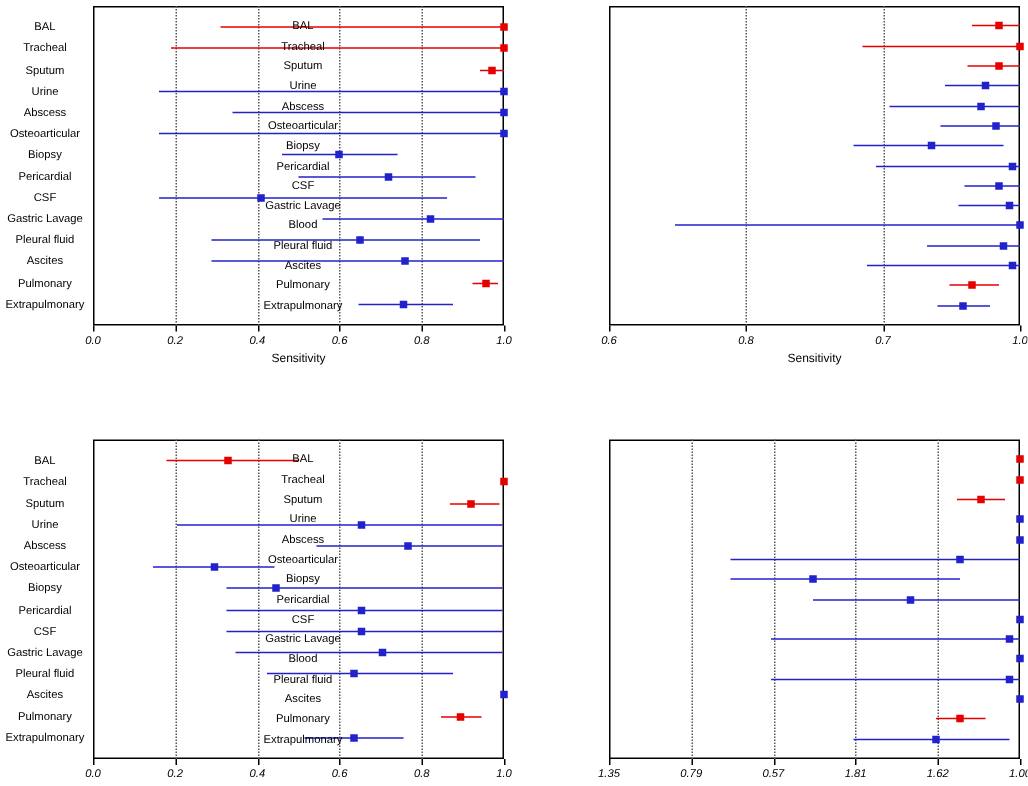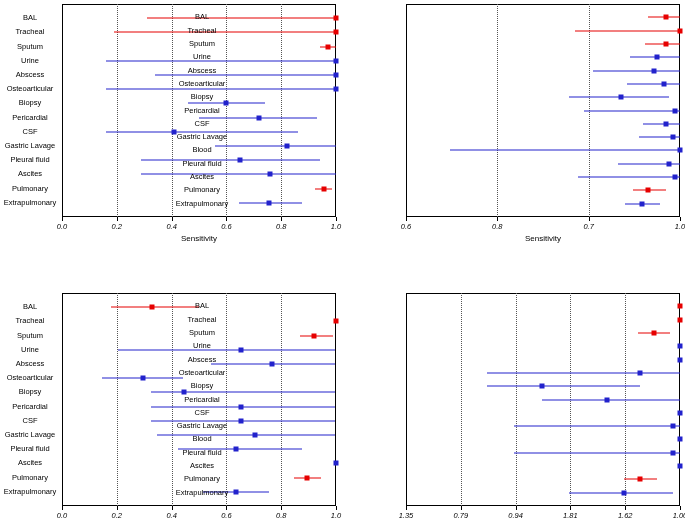--- a/index.html
+++ b/index.html
@@ -271,21 +271,21 @@
       <div class="plotbox" style="left: 406px; top: 293px; width: 274px; height: 213px;"></div>
       <div class="gridline" style="left: 460.8px; top: 293px; height: 213px;"></div>
       <div class="gridline" style="left: 515.6px; top: 293px; height: 213px;"></div>
       <div class="gridline" style="left: 570.4px; top: 293px; height: 213px;"></div>
       <div class="gridline" style="left: 625.2px; top: 293px; height: 213px;"></div>
       <div class="tickmark" style="left: 406px; top: 506px;"></div>
       <div class="xtick" style="left: 406px; top: 511px;">1.35</div>
       <div class="tickmark" style="left: 460.8px; top: 506px;"></div>
       <div class="xtick" style="left: 460.8px; top: 511px;">0.79</div>
       <div class="tickmark" style="left: 515.6px; top: 506px;"></div>
-      <div class="xtick" style="left: 515.6px; top: 511px;">0.94</div>
+      <div class="xtick" style="left: 515.6px; top: 511px;">0.57</div>
       <div class="tickmark" style="left: 570.4px; top: 506px;"></div>
       <div class="xtick" style="left: 570.4px; top: 511px;">1.81</div>
       <div class="tickmark" style="left: 625.2px; top: 506px;"></div>
       <div class="xtick" style="left: 625.2px; top: 511px;">1.62</div>
       <div class="tickmark" style="left: 680px; top: 506px;"></div>
       <div class="xtick" style="left: 680px; top: 511px;">1.00</div>
       <div class="xaxis-title" style="left: 543px; top: 523px;">NPV</div>
       <div class="ylabel" style="left: 0px; width: 404px; top: 306.312px;">BAL</div>
       <div class="marker m-red" style="left: 680px; top: 306.312px;"></div>
       <div class="ylabel" style="left: 0px; width: 404px; top: 319.625px;">Tracheal</div>

